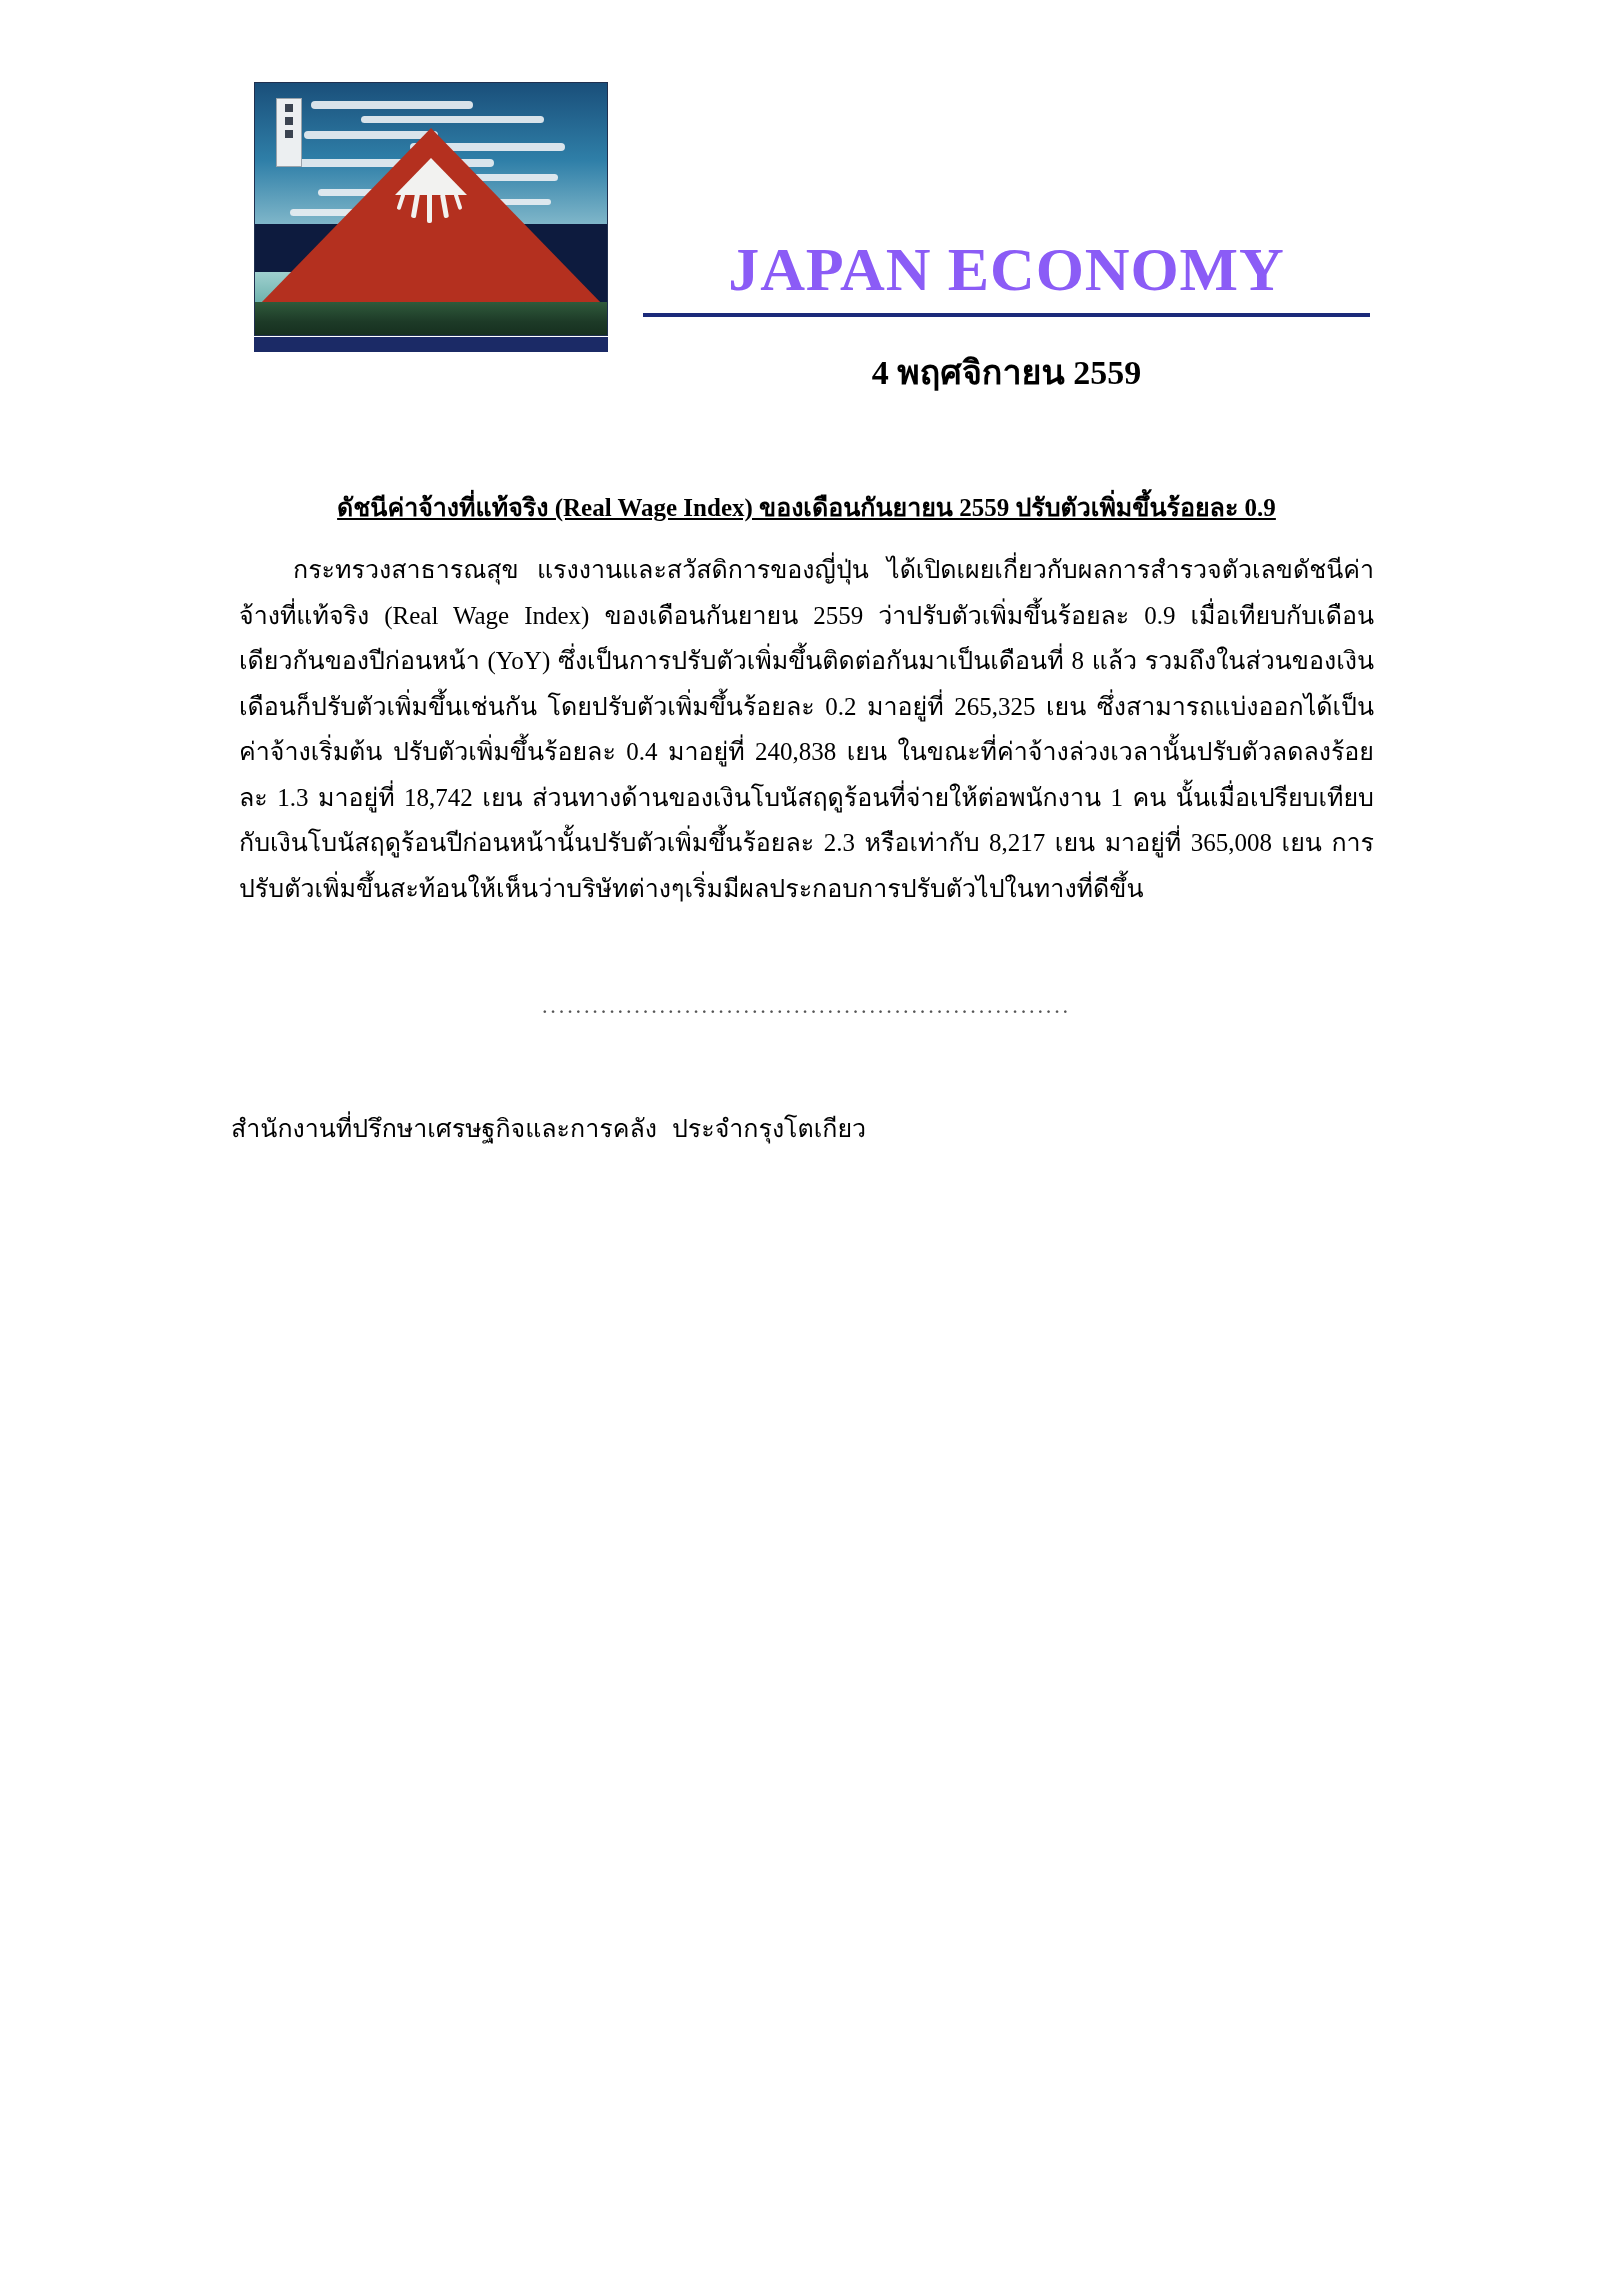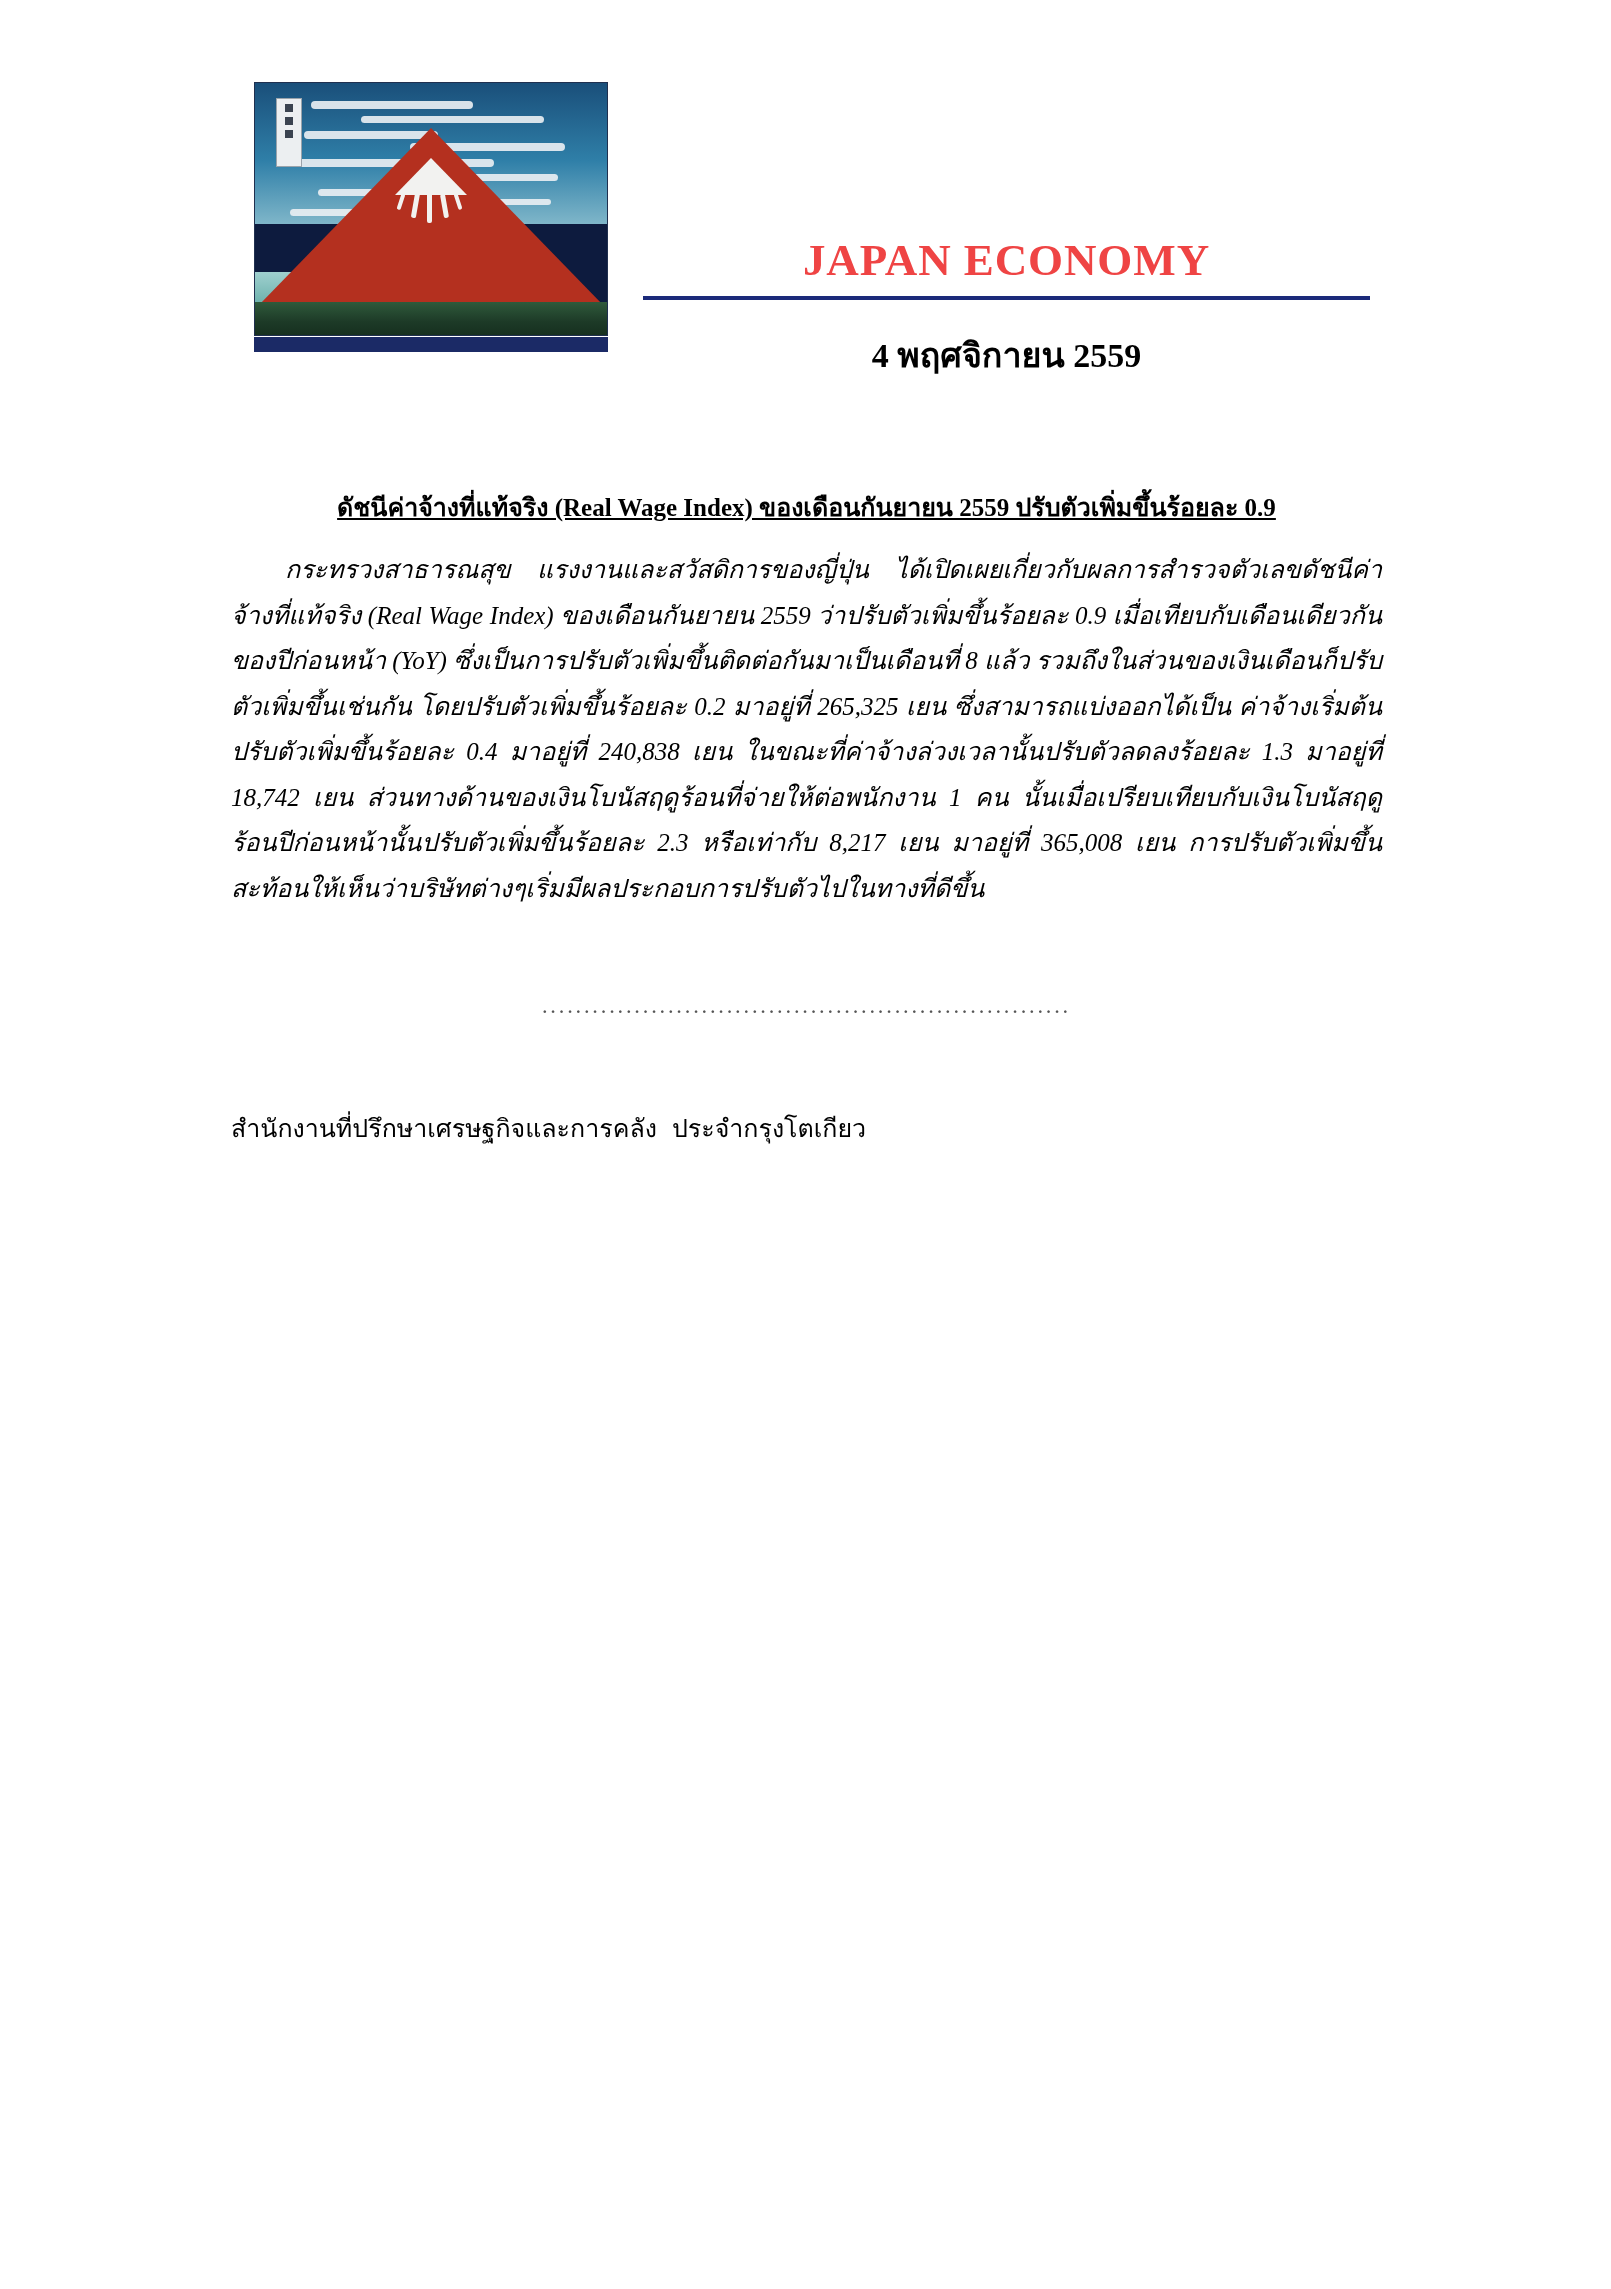--- a/index.html
+++ b/index.html
@@ -139,23 +139,23 @@
   .title-block {
     position: absolute;
     left: 643px;
     top: 238px;
     width: 727px;
     text-align: center;
   }
   .main-title {
     font-family: "Liberation Serif", serif;
     font-weight: bold;
-    font-size: 45px;
+    font-size: 62px;
     letter-spacing: 0.9px;
-    color: #ef4444;
+    color: #8b5cf6;
     line-height: 1;
     margin: 0;
   }
   .title-rule {
     margin-top: 13px;
     border-bottom: 4.7px solid #1b2a7a;
     width: 100%;
   }
   .date-line {
     margin-top: 28px;
@@ -180,22 +180,21 @@
     text-decoration: underline;
     line-height: 1.5;
     margin: 0 0 20.5px 0;
   }
   .para {
     font-size: 25px;
     line-height: 1.82;
     text-align: justify;
     text-justify: inter-word;
     text-indent: 54px;
-    margin: 0;
-    font-style: italic;
+    margin: 8px;
   }
   .dots {
     margin-top: 82px;
     text-align: center;
     font-size: 22.4px;
     letter-spacing: 2.8px;
     color: #555;
   }
   .signature {
     margin-top: 89px;

